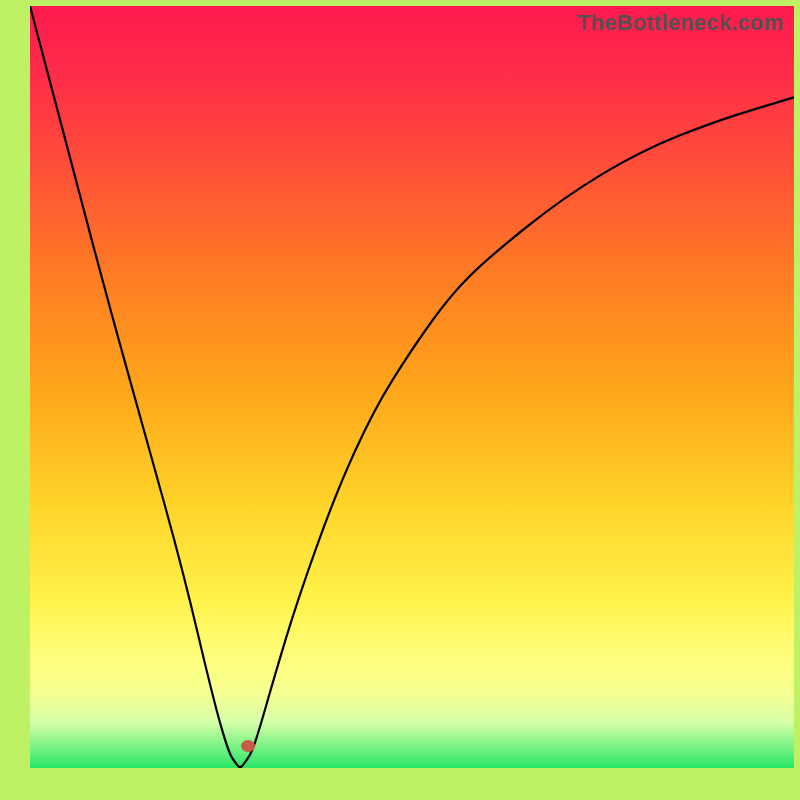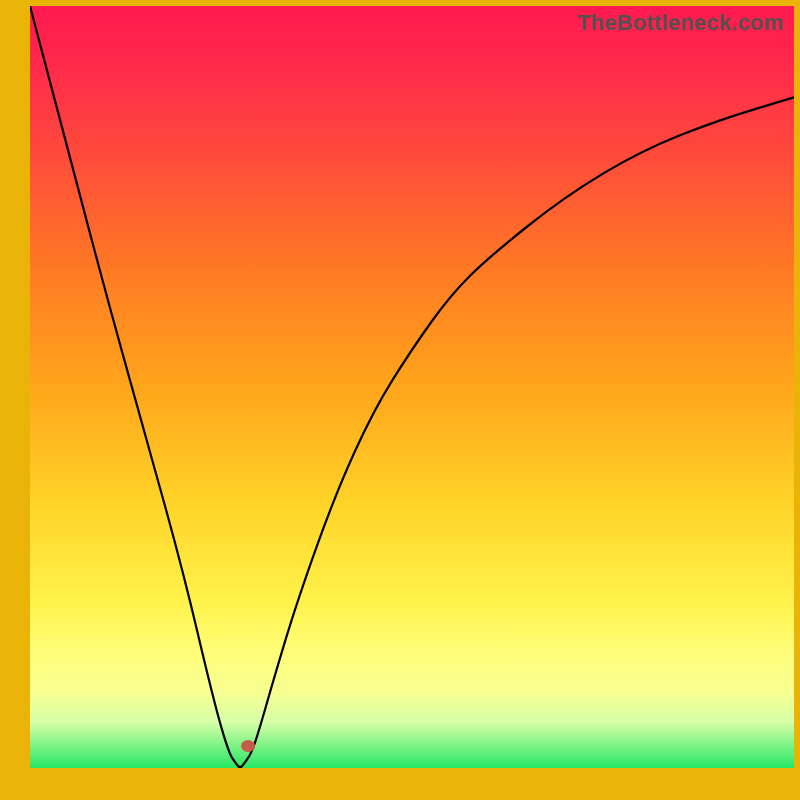--- a/index.html
+++ b/index.html
@@ -7,21 +7,21 @@
     padding: 0;
     width: 800px;
     height: 800px;
     background: #000;
     font-family: Arial, Helvetica, sans-serif;
   }
   .outer {
     position: relative;
     width: 800px;
     height: 800px;
-    background: #eab308;
+    background: #bef264;
   }
   .plot {
     position: absolute;
     left: 30px;
     top: 6px;
     width: 764px;
     height: 762px;
     overflow: hidden;
   }
   .gradient {

